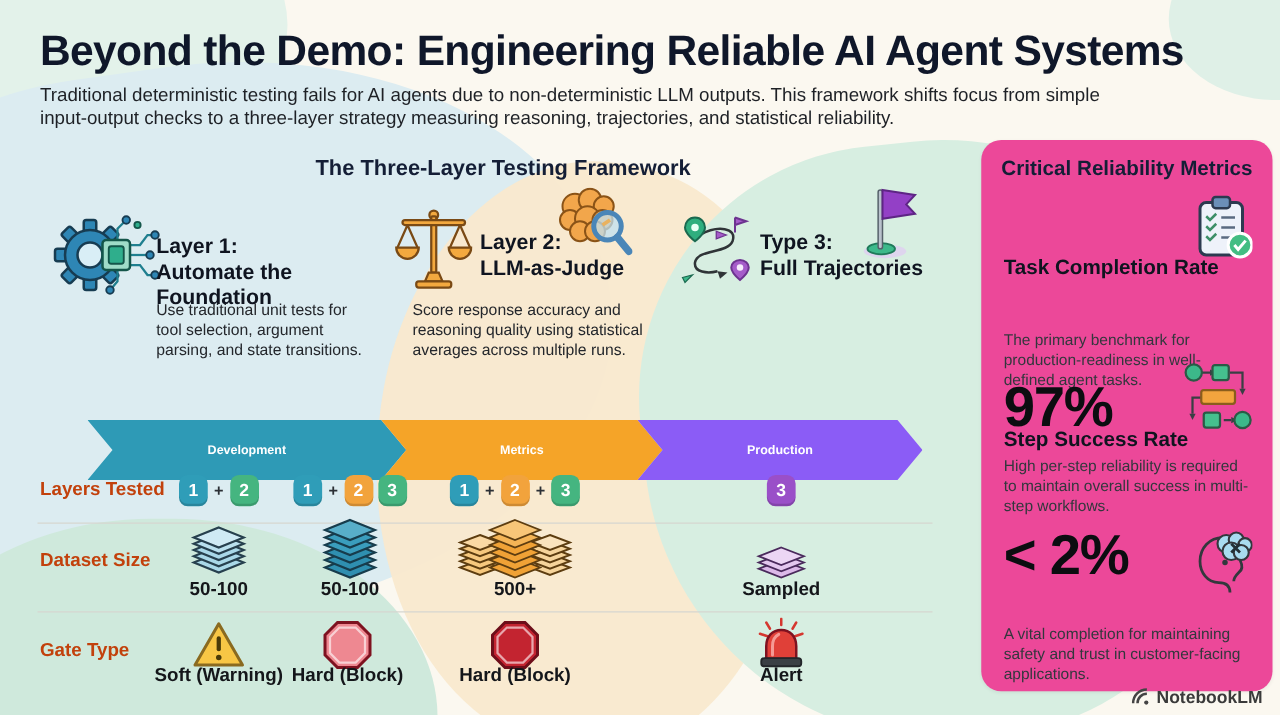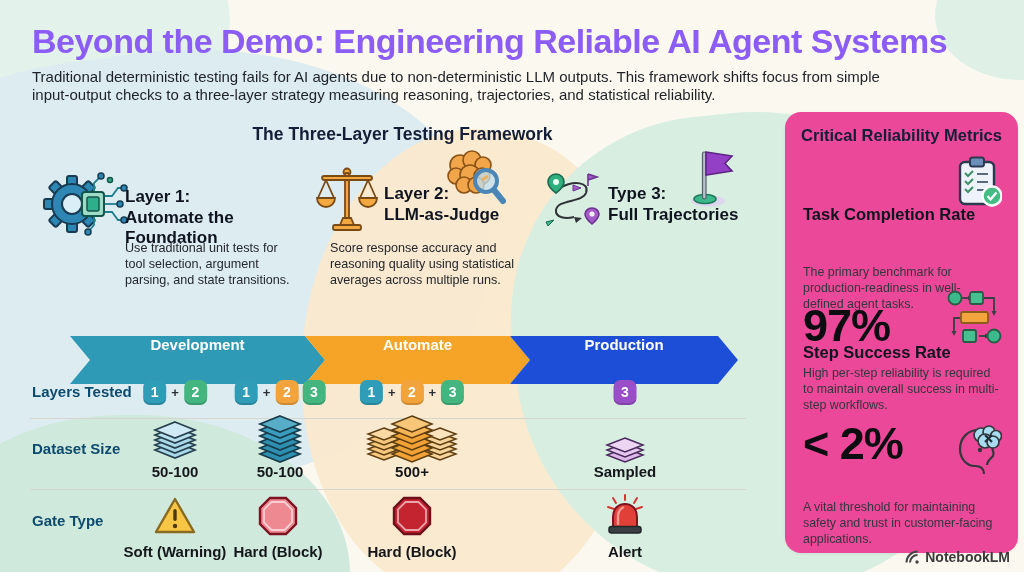--- a/index.html
+++ b/index.html
@@ -7,63 +7,63 @@
   .canvas{position:relative;width:1024px;height:572px;overflow:hidden;background:#fbf8f0;}
   .blob{position:absolute;z-index:0;}
   .blob-topleft{left:-70px;top:-90px;width:300px;height:220px;background:#e3f2ea;border-radius:50%;}
   .blob-left{left:-140px;top:50px;width:630px;height:440px;background:#dcecf1;border-radius:38% 55% 50% 45%;transform:rotate(-8deg);}
   .blob-bottomleft{left:-90px;top:415px;width:440px;height:330px;background:#cfe9dc;border-radius:48%;}
   .blob-peach{left:300px;top:130px;width:340px;height:470px;background:#f9e9cd;border-radius:45% 50% 40% 55%;transform:rotate(10deg);opacity:.95;}
   .blob-mintright{left:515px;top:112px;width:480px;height:480px;background:#d7eee1;border-radius:42% 50% 46% 50%;transform:rotate(-6deg);}
   .blob-topright{left:935px;top:-50px;width:170px;height:130px;background:#dff0e7;border-radius:50%;}
   .z{position:absolute;z-index:1;}
 
-  .title{left:32px;top:22px;width:960px;font-size:34px;font-weight:800;letter-spacing:-.5px;color:#8b5cf6;}
+  .title{left:32px;top:22px;width:960px;font-size:34px;font-weight:800;letter-spacing:-.5px;color:#0f172a;}
   .subtitle{left:32px;top:68px;width:900px;font-size:15px;line-height:1.22;color:#1e2126;white-space:pre-line;}
 
   .fw-heading{left:230px;top:124px;width:345px;text-align:center;font-size:17.5px;font-weight:800;color:#141e36;}
 
   .layer-title{font-size:17px;font-weight:800;color:#0f1420;line-height:1.22;white-space:pre-line;}
   .layer-desc{font-size:12.6px;color:#24272c;line-height:1.28;}
   .l1-icon{left:40px;top:160px;}
   .l1-title{left:125px;top:187px;width:160px;}
   .l1-desc{left:125px;top:240px;width:172px;}
   .l2-scales{left:316px;top:164px;}
   .l2-title{left:384px;top:184px;width:140px;}
   .l2-brain{left:442px;top:150px;}
   .l2-desc{left:330px;top:240px;width:188px;}
   .l3-path{left:544px;top:172px;}
   .l3-title{left:608px;top:184px;width:140px;}
   .l3-flag{left:684px;top:146px;}
   .l3-desc{left:558px;top:240px;width:168px;}
 
   .pipeline{left:70px;top:336px;display:flex;height:31px;}
-  .arrow{height:48px;display:flex;align-items:flex-start;justify-content:center;color:#fff;font-size:15px;font-weight:700;clip-path:polygon(0 0,calc(100% - 20px) 0,100% 50%,calc(100% - 20px) 100%,0 100%,20px 50%);}
+  .arrow{height:48px;display:flex;align-items:center;justify-content:center;color:#fff;font-size:10px;font-weight:700;clip-path:polygon(0 0,calc(100% - 20px) 0,100% 50%,calc(100% - 20px) 100%,0 100%,20px 50%);}
   .arrow+.arrow{margin-left:-20px;}
   .a1{width:255px;}
   .a2{width:225px;}
   .a3{width:228px;}
 
-  .row-label{font-size:15px;font-weight:700;color:#0c4a6e;}
+  .row-label{font-size:15px;font-weight:700;color:#c2410c;}
   .lt-label{left:32px;top:383px;}
   .ds-label{left:32px;top:440px;}
   .gt-label{left:32px;top:512px;}
   .divider{left:30px;width:716px;height:1px;background:#d6d6cf;}
   .div1{top:418px;}
   .div2{top:489px;}
 
   .lt-cell{top:378px;height:28px;display:flex;align-items:center;gap:4px;transform:translateX(-50%);}
   .c1{left:175px;} .c2{left:280px;} .c3{left:412px;} .c4{left:625px;}
   .badge{min-width:23px;height:25px;border-radius:7px;color:#fff;font-weight:700;font-size:14px;display:flex;align-items:center;justify-content:center;padding:0 4px;box-shadow:inset 0 -2px 0 rgba(0,0,0,.15);box-sizing:border-box;}
   .plus{color:#2b2f35;font-weight:700;font-size:13px;margin:0 1px;}
 
   .cell-icon{transform:translateX(-50%);}
   .caption{transform:translateX(-50%);font-size:15px;font-weight:700;color:#14161a;white-space:nowrap;text-align:center;}
   .ds-cap{top:463px;}
-  .gt-cap{top:543px;}
+  .gt-cap{top:532px;}
 
   .panel{left:785px;top:112px;width:233px;height:441px;background:#ec4899;border-radius:16px;box-shadow:0 1px 3px rgba(0,0,0,.06);}
   .panel .ph{position:absolute;left:0;top:14px;width:100%;text-align:center;font-size:16.5px;font-weight:800;color:#141e36;}
   .metric-val{position:absolute;left:18px;font-size:45px;font-weight:800;letter-spacing:-1px;color:#0c0d10;}
   .metric-label{position:absolute;left:18px;font-size:16.5px;font-weight:800;color:#10141f;}
   .metric-desc{position:absolute;left:18px;width:198px;font-size:12.4px;line-height:1.3;color:#33373d;}
   .metric-icon{position:absolute;right:16px;}
   .mv1{top:34px;} .mi1{top:44px;} .ml1{top:93px;} .md1{top:125px;margin-top:27px;}
   .mv2{top:172px;margin-top:16px;} .mi2{top:178px;} .ml2{top:231px;} .md2{top:253px;}
   .mv3{top:306px;} .mi3{top:310px;} .ml3{top:365px;} .md3{top:387px;}
@@ -174,23 +174,23 @@
     <path d="M22 6 L48 10 L41 17.5 L48 25 L22 29 Z" fill="#9340c6" stroke="#5e2585" stroke-width="1.6"></path>
   </svg>
   <div class="z layer-title l3-title">Type 3:
 Full Trajectories</div>
 
   <div class="z pipeline">
     <div class="arrow a1" style="background: rgb(46, 154, 182);">
         <span>Development</span>
       </div>
     <div class="arrow a2" style="background: rgb(245, 164, 40);">
-        <span>Automate</span>
+        <span>Metrics</span>
       </div>
-    <div class="arrow a3" style="background: #1d4ed8;">
+    <div class="arrow a3" style="background: #8b5cf6;">
         <span>Production</span>
       </div>
   </div>
 
   <div class="z row-label lt-label">Layers Tested</div>
   <div class="z lt-cell c1">
       <span class="badge" style="background: rgb(47, 157, 184);">1</span>
       <span class="plus">+</span>
       <span class="badge" style="background: rgb(69, 181, 128);">2</span>
     </div>
@@ -354,21 +354,21 @@
       <g fill="#a8dcf0" stroke="#33383d" stroke-width="1.7">
         <circle cx="27" cy="13" r="7"></circle>
           <circle cx="35" cy="10" r="6"></circle>
           <circle cx="42" cy="14" r="5.5"></circle>
         <circle cx="31" cy="19" r="7"></circle>
           <circle cx="39" cy="20" r="6"></circle>
       </g>
       <path d="M31 13 l7 7 M38 13 l-7 7" stroke="#223036" stroke-width="2.2"></path>
       <circle cx="26" cy="28" r="2.2" fill="#33383d"></circle>
     </svg>
-    <div class="metric-desc md3">A vital threshold for maintaining safety and trust in customer-facing applications.</div>
+    <div class="metric-desc md3">A vital completion for maintaining safety and trust in customer-facing applications.</div>
   </div>
 
   <div class="z footer">
     <svg width="16" height="16" viewBox="0 0 16 16">
       <path d="M2.5 13.5 A11 11 0 0 1 13.5 2.5" fill="none" stroke="#444" stroke-width="2"></path>
       <path d="M6 13.5 A7.5 7.5 0 0 1 13.5 6" fill="none" stroke="#444" stroke-width="2"></path>
       <circle cx="13" cy="13" r="1.7" fill="#444"></circle>
     </svg>
     <span>NotebookLM</span>
   </div>

